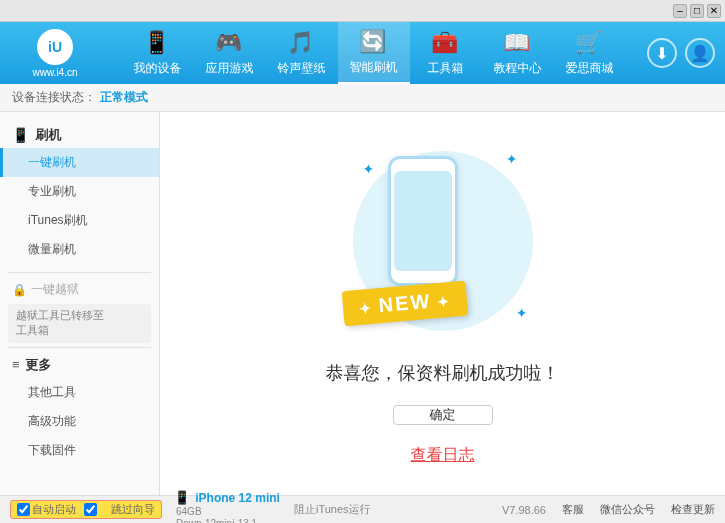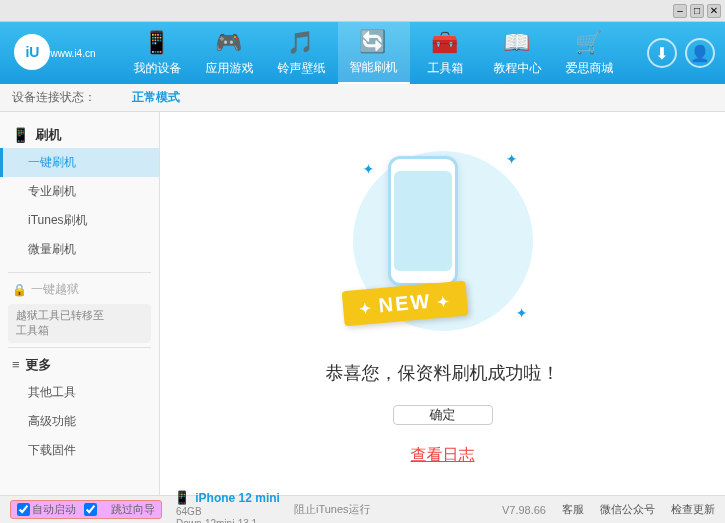--- a/index.html
+++ b/index.html
@@ -40,21 +40,21 @@
     .top-nav {
       height: 62px;
       background: linear-gradient(180deg, #3bbdf0 0%, #1a9de0 100%);
       display: flex;
       align-items: center;
       padding: 0 10px;
     }
     .logo-area {
       width: 90px;
       display: flex;
-      flex-direction: row;
+      flex-direction: column;
       align-items: center;
       justify-content: center;
       color: white;
     }
     .logo-circle {
       width: 36px;
       height: 36px;
       background: white;
       border-radius: 50%;
       display: flex;
@@ -124,21 +124,20 @@
     
     .status-bar {
       height: 28px;
       background: #f5f5f5;
       border-bottom: 1px solid #ddd;
       display: flex;
       align-items: center;
       padding: 9px 12px;
       font-size: 12px;
       color: #333;
-      gap: 32px;
     }
     .status-bar .label { color: #666; margin-right: 4px; }
     .status-bar .value { color: #1a9de0; font-weight: bold; }
 
     
     .main-layout {
       display: flex;
       height: calc(523px - 22px - 62px - 28px - 28px);
     }
 
@@ -467,21 +466,21 @@
     <button class="btn-confirm">确定</button>
 
     <span class="btn-link">查看日志</span>
   </div>
 </div>
 
 <div style="height:28px; background:#f0f0f0; border-top:1px solid #ddd; display:flex; align-items:center; justify-content:space-between; padding:0 10px; font-size:11px; color:#666; position:relative;">
 
   <div style="display:flex; align-items:center; gap:6px;">
 
-    <div style="border:1px solid #e87; border-radius:3px; padding:1px 6px; display:flex; align-items:center; gap:8px; background:#f0abfc;">
+    <div style="border:1px solid #e87; border-radius:3px; padding:1px 6px; display:flex; align-items:center; gap:8px; background:#fde047;">
       <label class="checkbox-item" style="display:flex;align-items:center;gap:2px;cursor:pointer;">
         <input type="checkbox" checked="" style="">
         <span>自动启动</span>
       </label>
       <label class="checkbox-item" style="display:flex;align-items:center;gap:14px;cursor:pointer;">
         <input type="checkbox" checked="" style="">
         <span>跳过向导</span>
       </label>
     </div>
 

